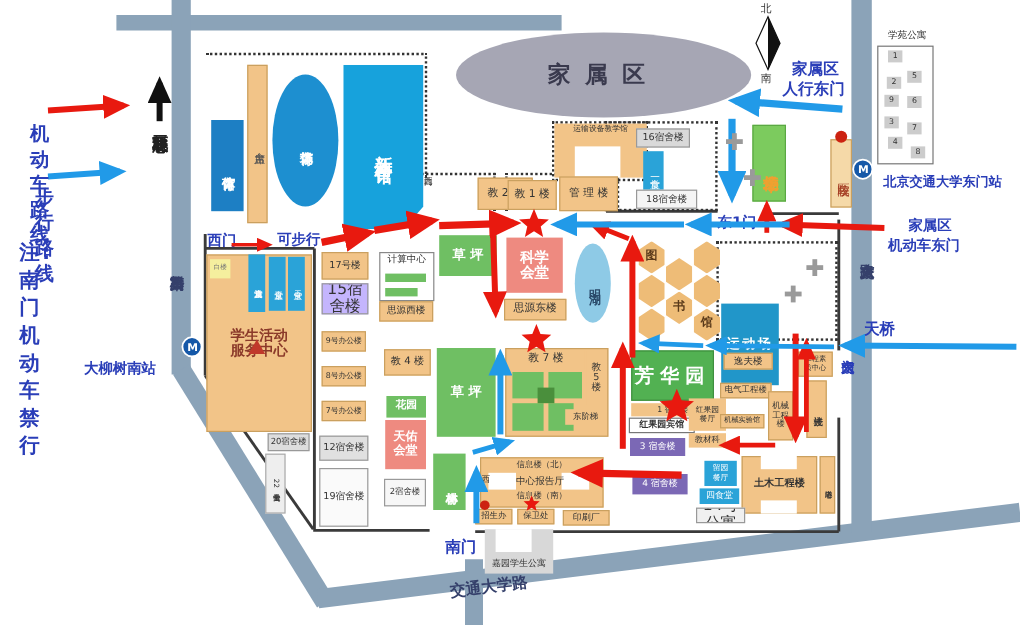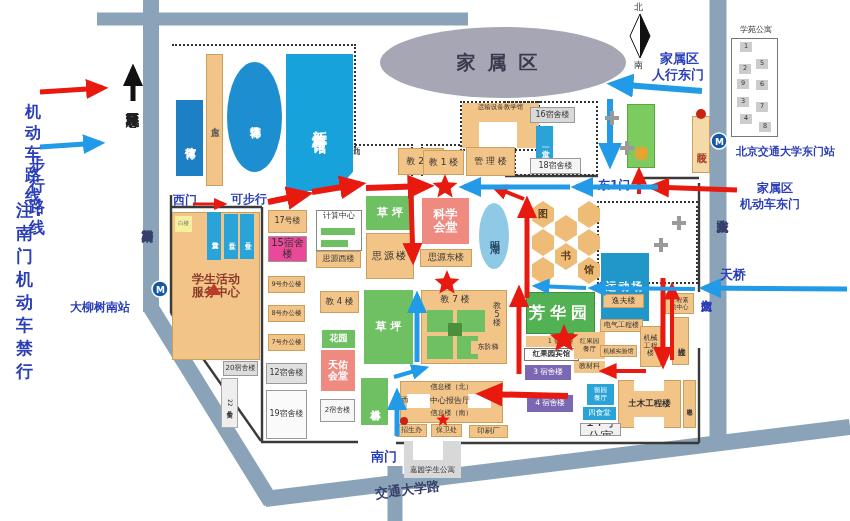--- a/index.html
+++ b/index.html
@@ -76,34 +76,33 @@
       <div class="b" style="left: 366px; top: 148px; width: 46px; height: 27px; background: rgb(242, 196, 136); color: rgb(51, 51, 51); font-size: 9px; border: 1px solid rgb(202, 160, 95); margin-left: 32px;"><span>教 2 楼</span></div>
       <div class="b" style="left: 423px; top: 150px; width: 41px; height: 25px; background: rgb(242, 196, 136); color: rgb(51, 51, 51); font-size: 9px; border: 1px solid rgb(202, 160, 95);"><span>教 1 楼</span></div>
       <div class="b" style="left: 466px; top: 147px; width: 49px; height: 29px; background: rgb(242, 196, 136); color: rgb(51, 51, 51); font-size: 9px; border: 1px solid rgb(202, 160, 95);"><span>管 理 楼</span></div>
       <div class="b topal" style="left: 316px; top: 210px; width: 46px; height: 41px; background: rgb(255, 255, 255); color: rgb(51, 51, 51); font-size: 8px; border: 1px solid rgb(136, 136, 136);"><span>计算中心</span></div>
       <div class="b" style="left: 321px; top: 228px; width: 34px; height: 7px; background: rgb(111, 191, 99);"></div>
       <div class="b" style="left: 321px; top: 240px; width: 27px; height: 7px; background: rgb(111, 191, 99);"></div>
       <div class="b" style="left: 366px; top: 196px; width: 48px; height: 34px; background: rgb(111, 191, 99); color: rgb(255, 255, 255); font-size: 11px; font-weight: bold;"><span>草  坪</span></div>
       <div class="b" style="left: 422px; top: 198px; width: 47px; height: 46px; background: rgb(238, 138, 128); color: rgb(255, 255, 255); font-size: 12px; font-weight: bold;"><span>科学
 会堂</span></div>
       <div class="b vert" style="left: 479px; top: 203px; width: 30px; height: 66px; background: rgb(142, 202, 230); color: rgb(42, 74, 106); font-size: 10px; letter-spacing: 4px; font-weight: bold; border-radius: 50%;"><span>明湖</span></div>
-      <div class="b" style="left: 366px; top: 233px; width: 48px; height: 46px; background: rgb(242, 196, 136); color: rgb(51, 51, 51); font-size: 10px; border: 1px solid rgb(202, 160, 95); letter-spacing: 2px;"><span>思源楼</span></div>
       <div class="b" style="left: 316px; top: 251px; width: 45px; height: 17px; background: rgb(242, 196, 136); color: rgb(51, 51, 51); font-size: 8px; border: 1px solid rgb(202, 160, 95);"><span>思源西楼</span></div>
       <div class="b" style="left: 420px; top: 249px; width: 52px; height: 18px; background: rgb(242, 196, 136); color: rgb(51, 51, 51); font-size: 9px; border: 1px solid rgb(202, 160, 95);"><span>思源东楼</span></div>
       <div class="b" style="left: 532px; top: 201px; width: 22px; height: 27px; background: rgb(238, 188, 119); color: rgb(90, 58, 26); font-size: 10px; font-weight: bold; clip-path: polygon(50% 0px, 100% 27%, 100% 73%, 50% 100%, 0px 73%, 0px 27%);"><span>图</span></div>
       <div class="b" style="left: 578px; top: 201px; width: 22px; height: 27px; background: rgb(238, 188, 119); clip-path: polygon(50% 0px, 100% 27%, 100% 73%, 50% 100%, 0px 73%, 0px 27%);"></div>
       <div class="b" style="left: 555px; top: 215px; width: 22px; height: 27px; background: rgb(238, 188, 119); clip-path: polygon(50% 0px, 100% 27%, 100% 73%, 50% 100%, 0px 73%, 0px 27%);"></div>
       <div class="b" style="left: 532px; top: 229px; width: 22px; height: 27px; background: rgb(238, 188, 119); clip-path: polygon(50% 0px, 100% 27%, 100% 73%, 50% 100%, 0px 73%, 0px 27%);"></div>
       <div class="b" style="left: 578px; top: 229px; width: 22px; height: 27px; background: rgb(238, 188, 119); clip-path: polygon(50% 0px, 100% 27%, 100% 73%, 50% 100%, 0px 73%, 0px 27%);"></div>
       <div class="b" style="left: 555px; top: 243px; width: 22px; height: 27px; background: rgb(238, 188, 119); color: rgb(90, 58, 26); font-size: 10px; font-weight: bold; clip-path: polygon(50% 0px, 100% 27%, 100% 73%, 50% 100%, 0px 73%, 0px 27%);"><span>书</span></div>
       <div class="b" style="left: 532px; top: 257px; width: 22px; height: 27px; background: rgb(238, 188, 119); clip-path: polygon(50% 0px, 100% 27%, 100% 73%, 50% 100%, 0px 73%, 0px 27%);"></div>
       <div class="b" style="left: 578px; top: 257px; width: 22px; height: 27px; background: rgb(238, 188, 119); color: rgb(90, 58, 26); font-size: 10px; font-weight: bold; clip-path: polygon(50% 0px, 100% 27%, 100% 73%, 50% 100%, 0px 73%, 0px 27%);"><span>馆</span></div>
       <div class="b" style="left: 601px; top: 205px; width: 48px; height: 68px; background: rgb(33, 150, 201); color: rgb(255, 255, 255); font-size: 11px; letter-spacing: 2px; font-weight: bold; margin-top: 48px;"><span>运动场</span></div>
       <div class="b" style="left: 268px; top: 210px; width: 39px; height: 23px; background: rgb(242, 196, 136); color: rgb(51, 51, 51); font-size: 8px; border: 1px solid rgb(202, 160, 95);"><span>17号楼</span></div>
-      <div class="b" style="left: 268px; top: 236px; width: 39px; height: 26px; background: #ec4899; color: rgb(51, 51, 51); font-size: 10px; border: 1px solid rgb(153, 153, 153);"><span>15宿舍楼</span></div>
+      <div class="b" style="left: 268px; top: 236px; width: 39px; height: 26px; background: #c4b5fd; color: rgb(51, 51, 51); font-size: 13px; border: 1px solid rgb(153, 153, 153);"><span>15宿舍楼</span></div>
       <div class="b" style="left: 268px; top: 276px; width: 37px; height: 17px; background: rgb(242, 196, 136); color: rgb(51, 51, 51); font-size: 6.5px; border: 1px solid rgb(202, 160, 95);"><span>9号办公楼</span></div>
       <div class="b" style="left: 268px; top: 305px; width: 37px; height: 17px; background: rgb(242, 196, 136); color: rgb(51, 51, 51); font-size: 6.5px; border: 1px solid rgb(202, 160, 95);"><span>8号办公楼</span></div>
       <div class="b" style="left: 268px; top: 334px; width: 37px; height: 17px; background: rgb(242, 196, 136); color: rgb(51, 51, 51); font-size: 6.5px; border: 1px solid rgb(202, 160, 95);"><span>7号办公楼</span></div>
       <div class="b" style="left: 266px; top: 363px; width: 41px; height: 21px; background: rgb(224, 224, 224); color: rgb(51, 51, 51); font-size: 8px; border: 1px solid rgb(153, 153, 153);"><span>12宿舍楼</span></div>
       <div class="b" style="left: 266px; top: 390px; width: 41px; height: 49px; background: rgb(250, 250, 250); color: rgb(51, 51, 51); font-size: 8px; border: 1px solid rgb(153, 153, 153);"><span>19宿舍楼</span></div>
       <div class="b" style="left: 223px; top: 361px; width: 35px; height: 15px; background: rgb(221, 221, 221); color: rgb(51, 51, 51); font-size: 7px; border: 1px solid rgb(153, 153, 153);"><span>20宿舍楼</span></div>
       <div class="b vert" style="left: 221px; top: 378px; width: 17px; height: 50px; background: rgb(238, 238, 238); color: rgb(51, 51, 51); font-size: 6px; border: 1px solid rgb(170, 170, 170);"><span>22号学生公寓</span></div>
       <div class="b" style="left: 172px; top: 212px; width: 88px; height: 148px; background: rgb(242, 196, 136); color: rgb(139, 58, 42); font-size: 12px; border: 1px solid rgb(202, 160, 95); font-weight: bold;"><span>学生活动
 服务中心</span></div>
       <div class="b" style="left: 175px; top: 216px; width: 17px; height: 16px; background: rgb(245, 239, 158); color: rgb(119, 119, 119); font-size: 5.5px;"><span>白楼</span></div>

